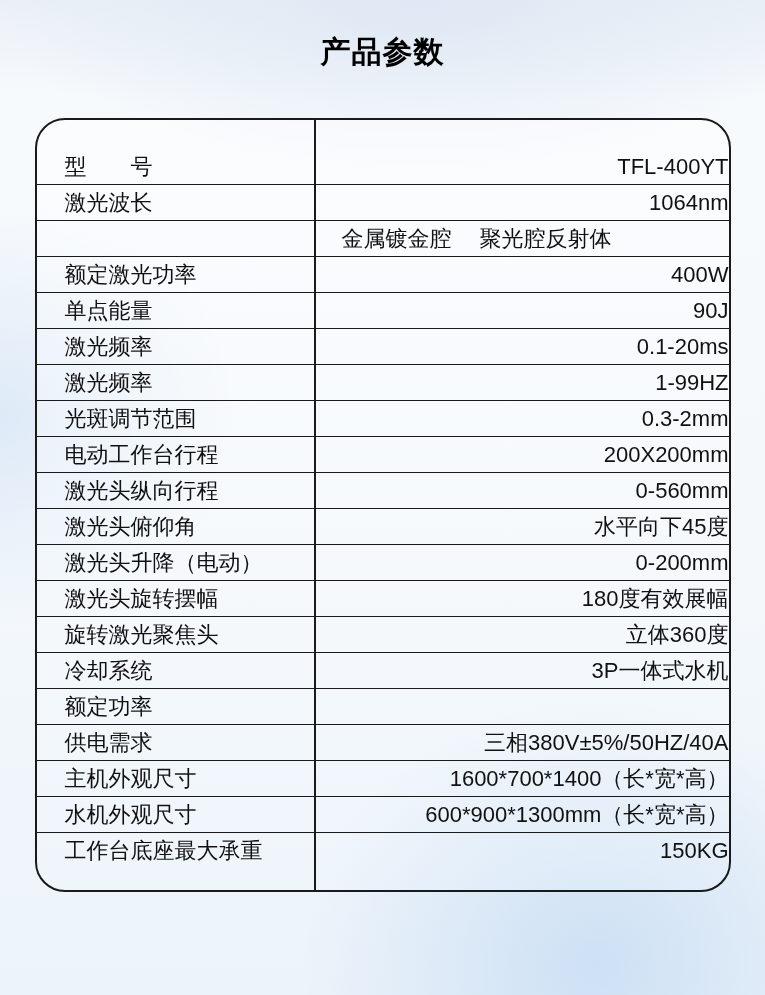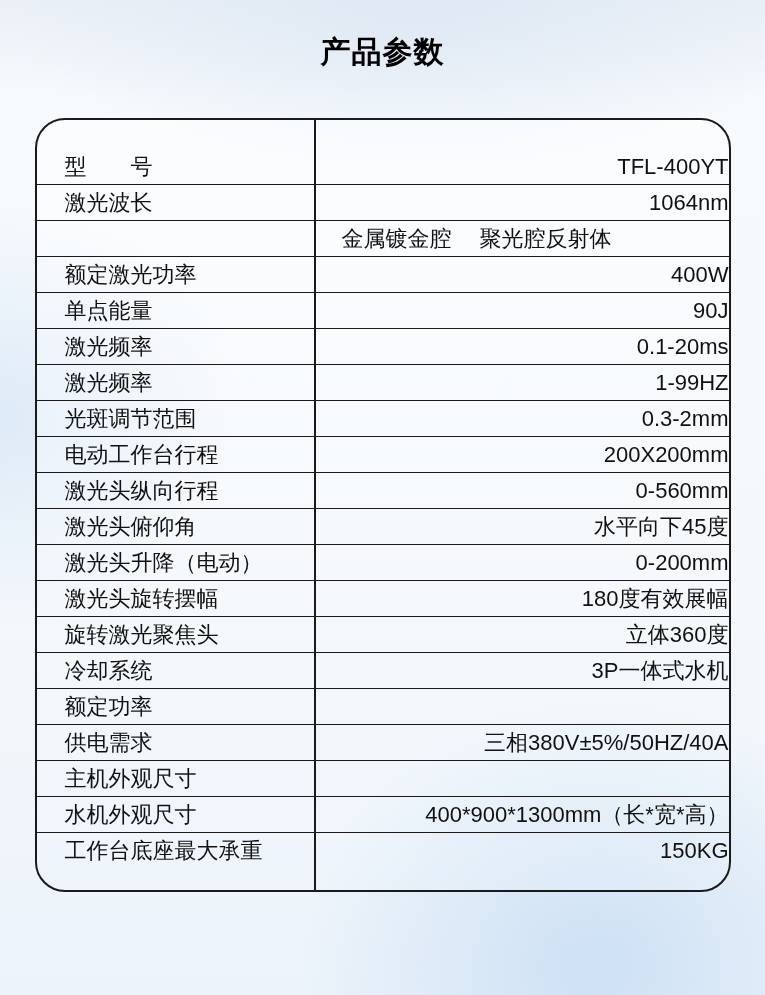--- a/index.html
+++ b/index.html
@@ -157,25 +157,26 @@
     <div class="cell cell-label">额定功率</div>
   </div>
 
   <div class="spec-row">
     <div class="cell cell-label">供电需求</div>
     <div class="cell cell-value">三相380V±5%/50HZ/40A</div>
   </div>
 
   <div class="spec-row">
     <div class="cell cell-label">主机外观尺寸</div>
+    <div class="cell cell-value">1600*700*1400（长*宽*高）</div>
   </div>
 
   <div class="spec-row">
     <div class="cell cell-label">水机外观尺寸</div>
-    <div class="cell cell-value">400*900*1300mm（长*宽*高）</div>
+    <div class="cell cell-value">600*900*1300mm（长*宽*高）</div>
   </div>
 
   <div class="spec-row">
     <div class="cell cell-label">工作台底座最大承重</div>
     <div class="cell cell-value">150KG</div>
   </div>
 </div>
   </div>
 
 </div>

